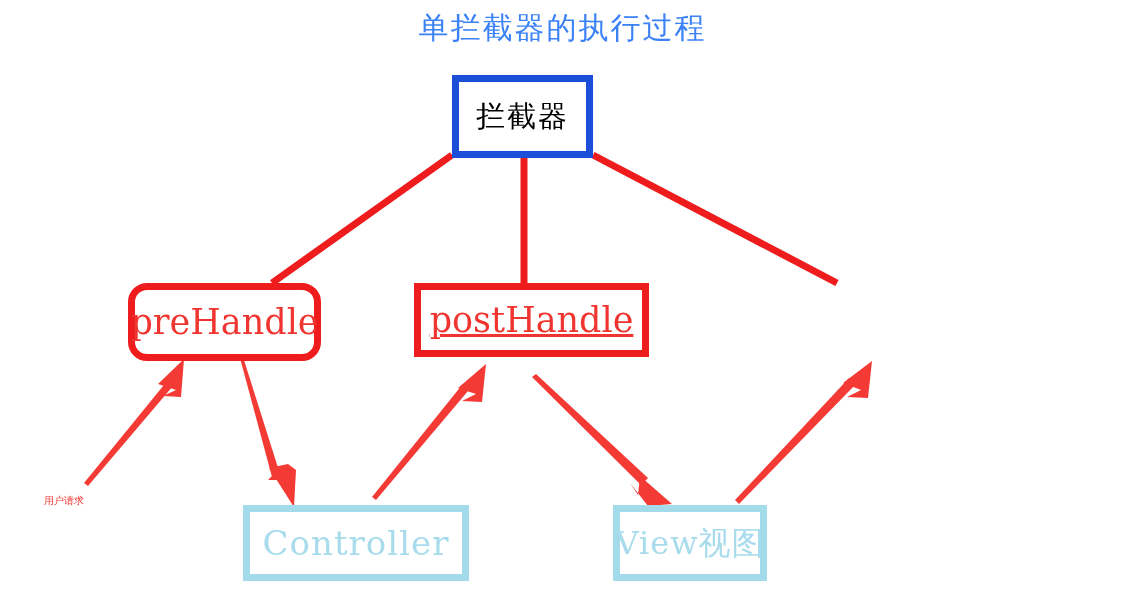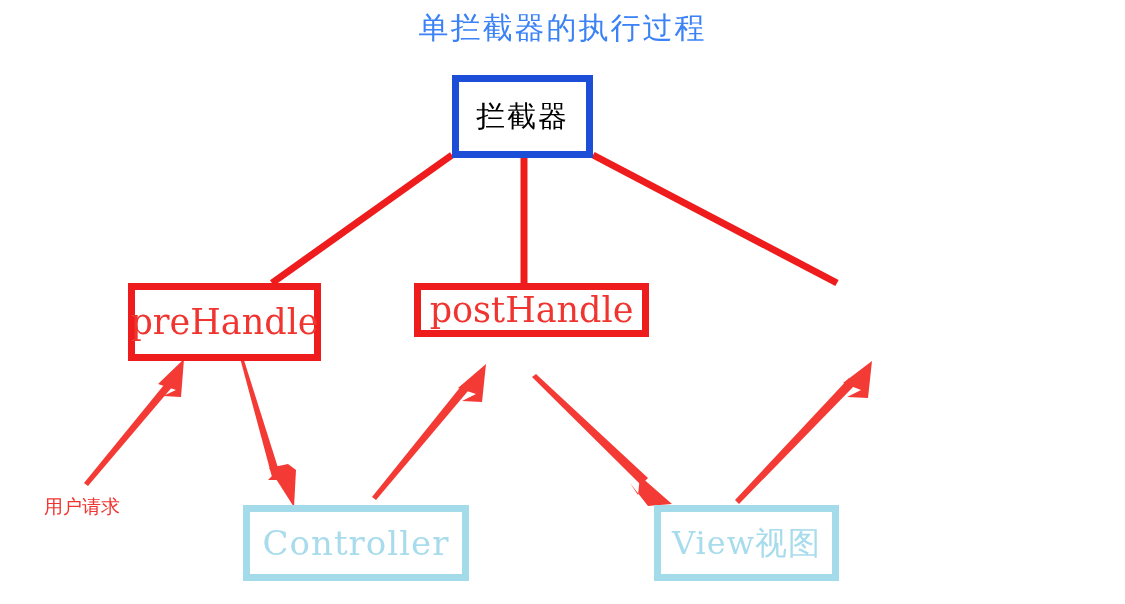--- a/index.html
+++ b/index.html
@@ -63,27 +63,29 @@
     color: #f0342f;
     font-family: "DejaVu Serif", "Liberation Serif", serif;
     z-index: 3;
   }
   #node-prehandle {
     left: 128px;
     top: 283px;
     width: 193px;
     height: 78px;
     font-size: 35px;
+    border-radius: 19px;
   }
   #node-posthandle {
     left: 414px;
     top: 283px;
     width: 235px;
-    height: 54px;
+    height: 74px;
     font-size: 35px;
+    text-decoration: underline;
   }
   #node-aftercompletion {
     left: 770px;
     top: 283px;
     width: 341px;
     height: 78px;
     font-size: 35px;
   }
   .view-node {
     border: 7px solid #a4dbeb;
@@ -95,32 +97,31 @@
     left: 243px;
     top: 505px;
     width: 226px;
     height: 76px;
     font-size: 34px;
     letter-spacing: 1px;
   }
   #node-view {
     left: 613px;
     top: 505px;
-    width: 185px;
+    width: 154px;
     height: 76px;
     font-size: 32px;
     letter-spacing: 1px;
-    margin-left: 41px;
   }
   #label-request {
     position: absolute;
     left: 44px;
     top: 494px;
     font-family: Liberation Sans, sans-serif;
-    font-size: 19px;
+    font-size: 10px;
     color: #f0342f;
     white-space: nowrap;
     letter-spacing: 0px;
     text-align: center;
   }
 </style>
 </head>
 <body>
 
 <div id="canvas">

